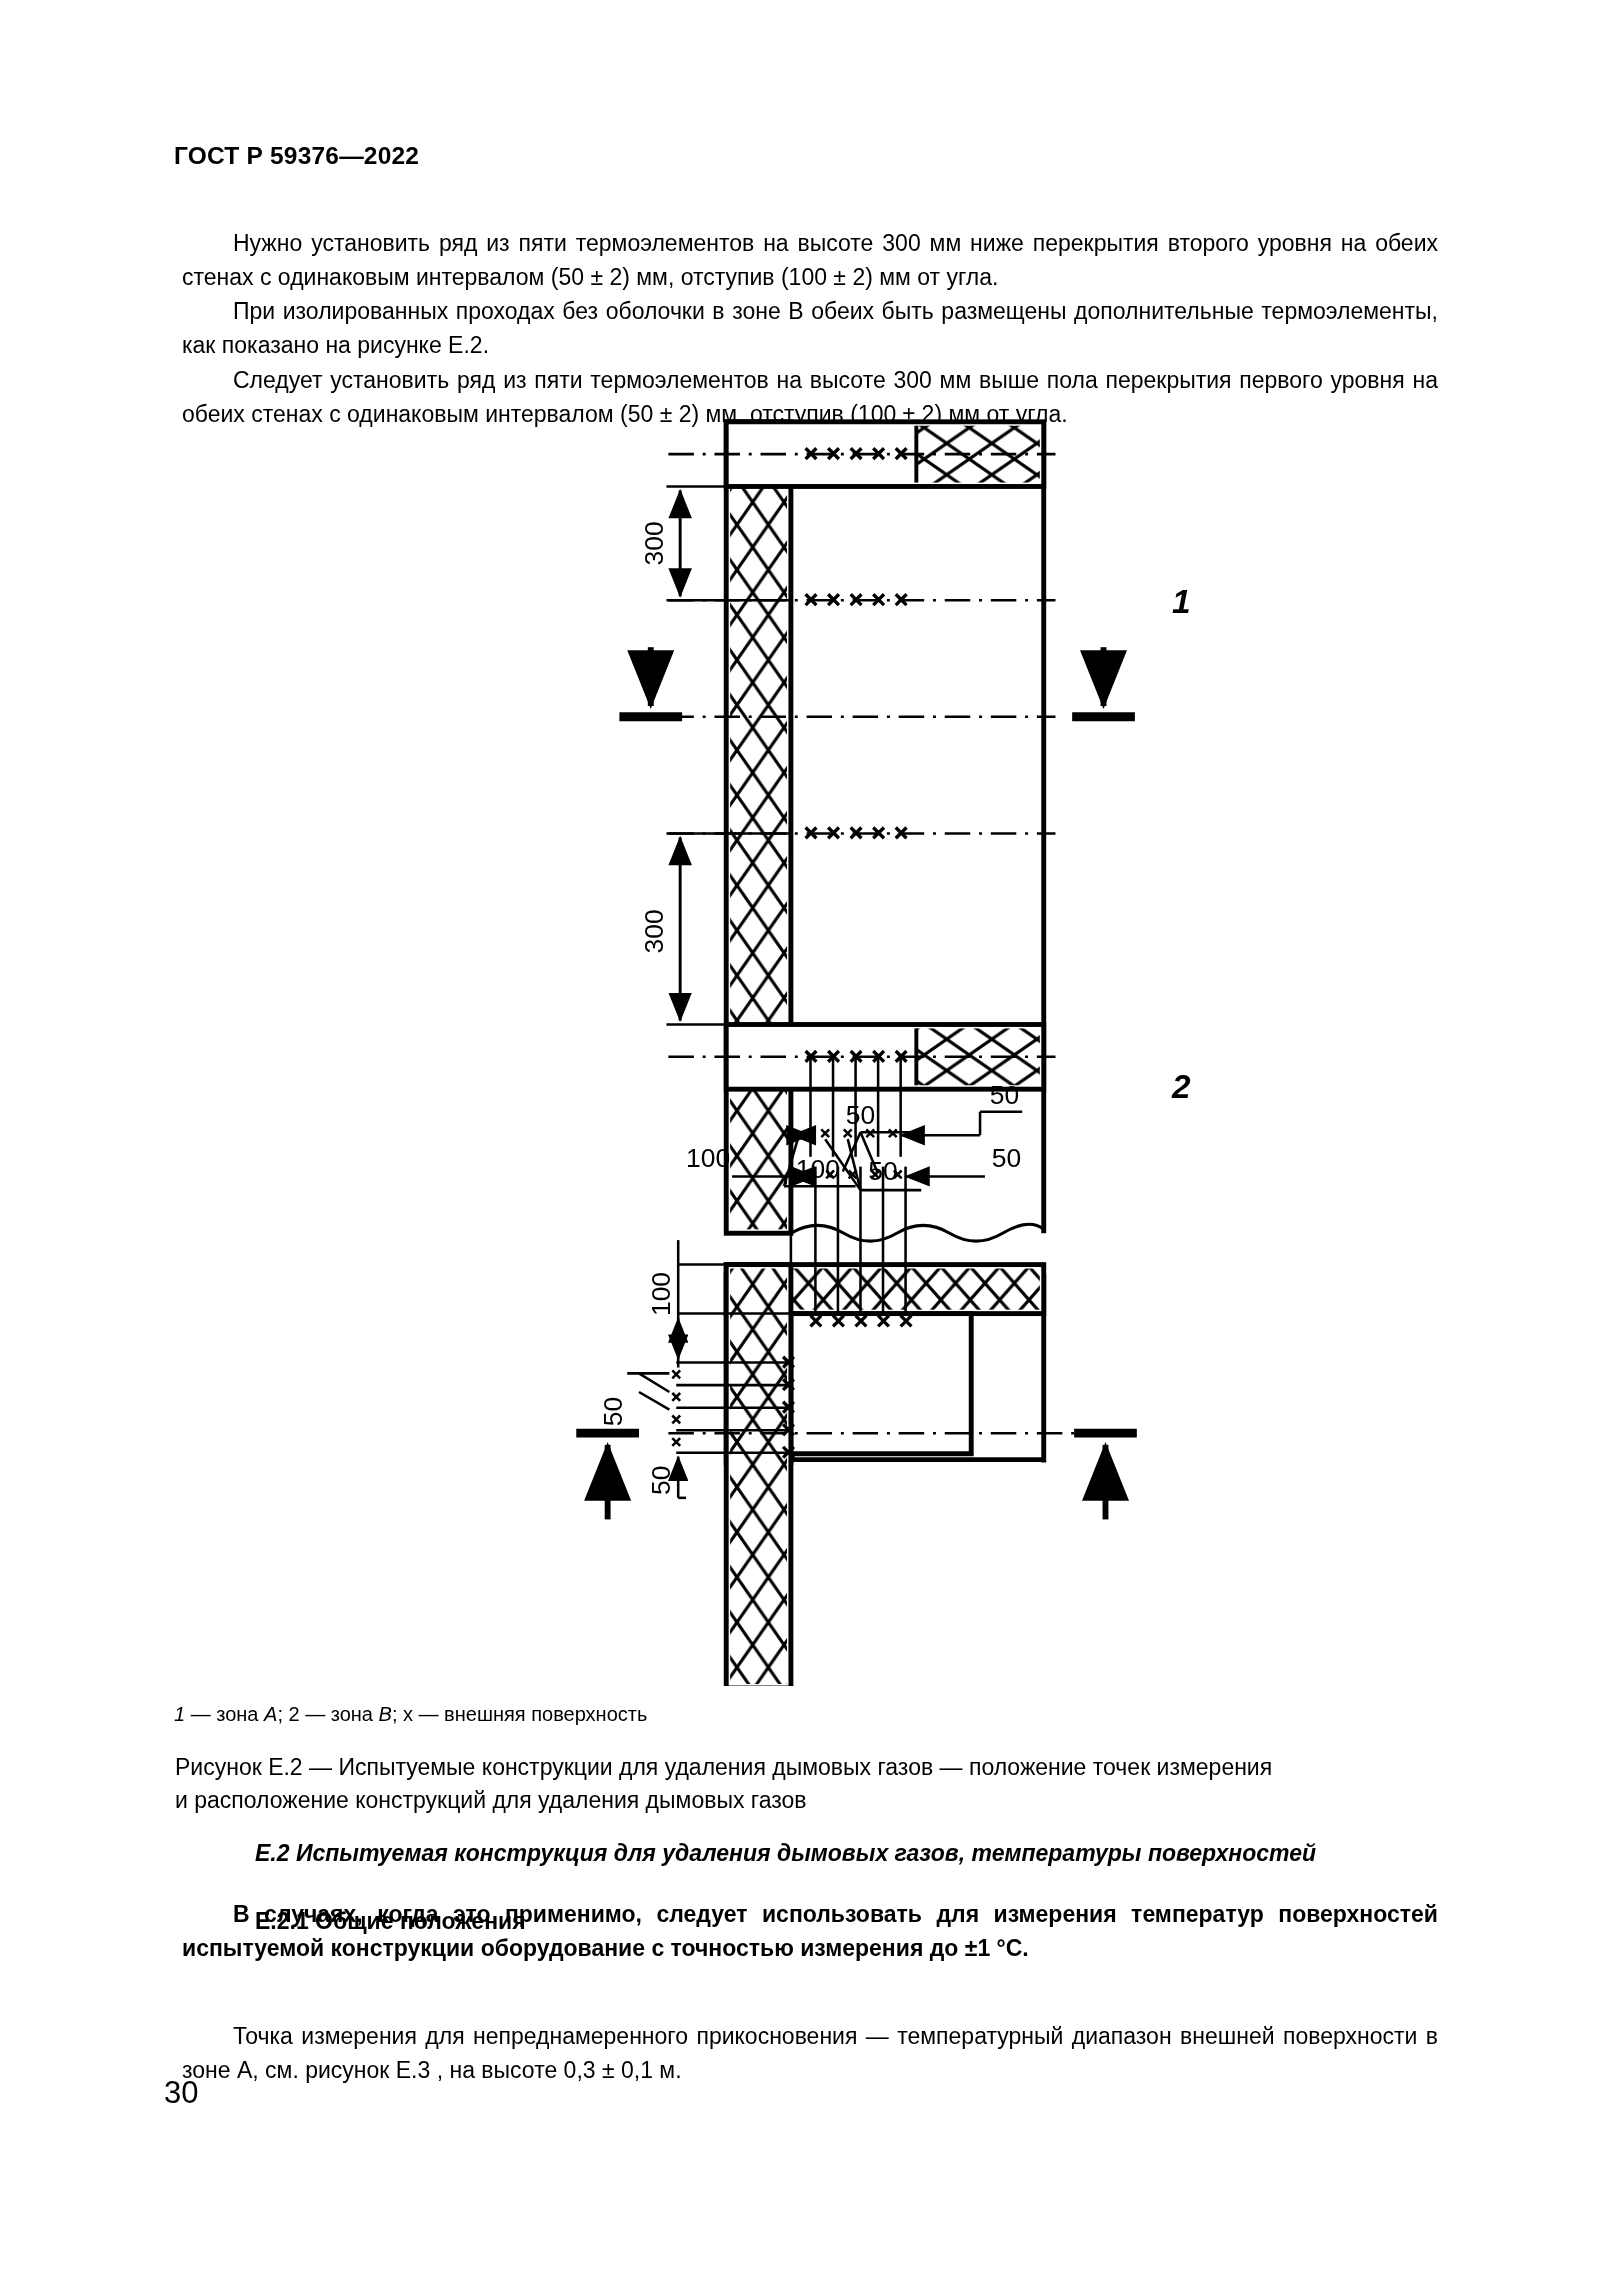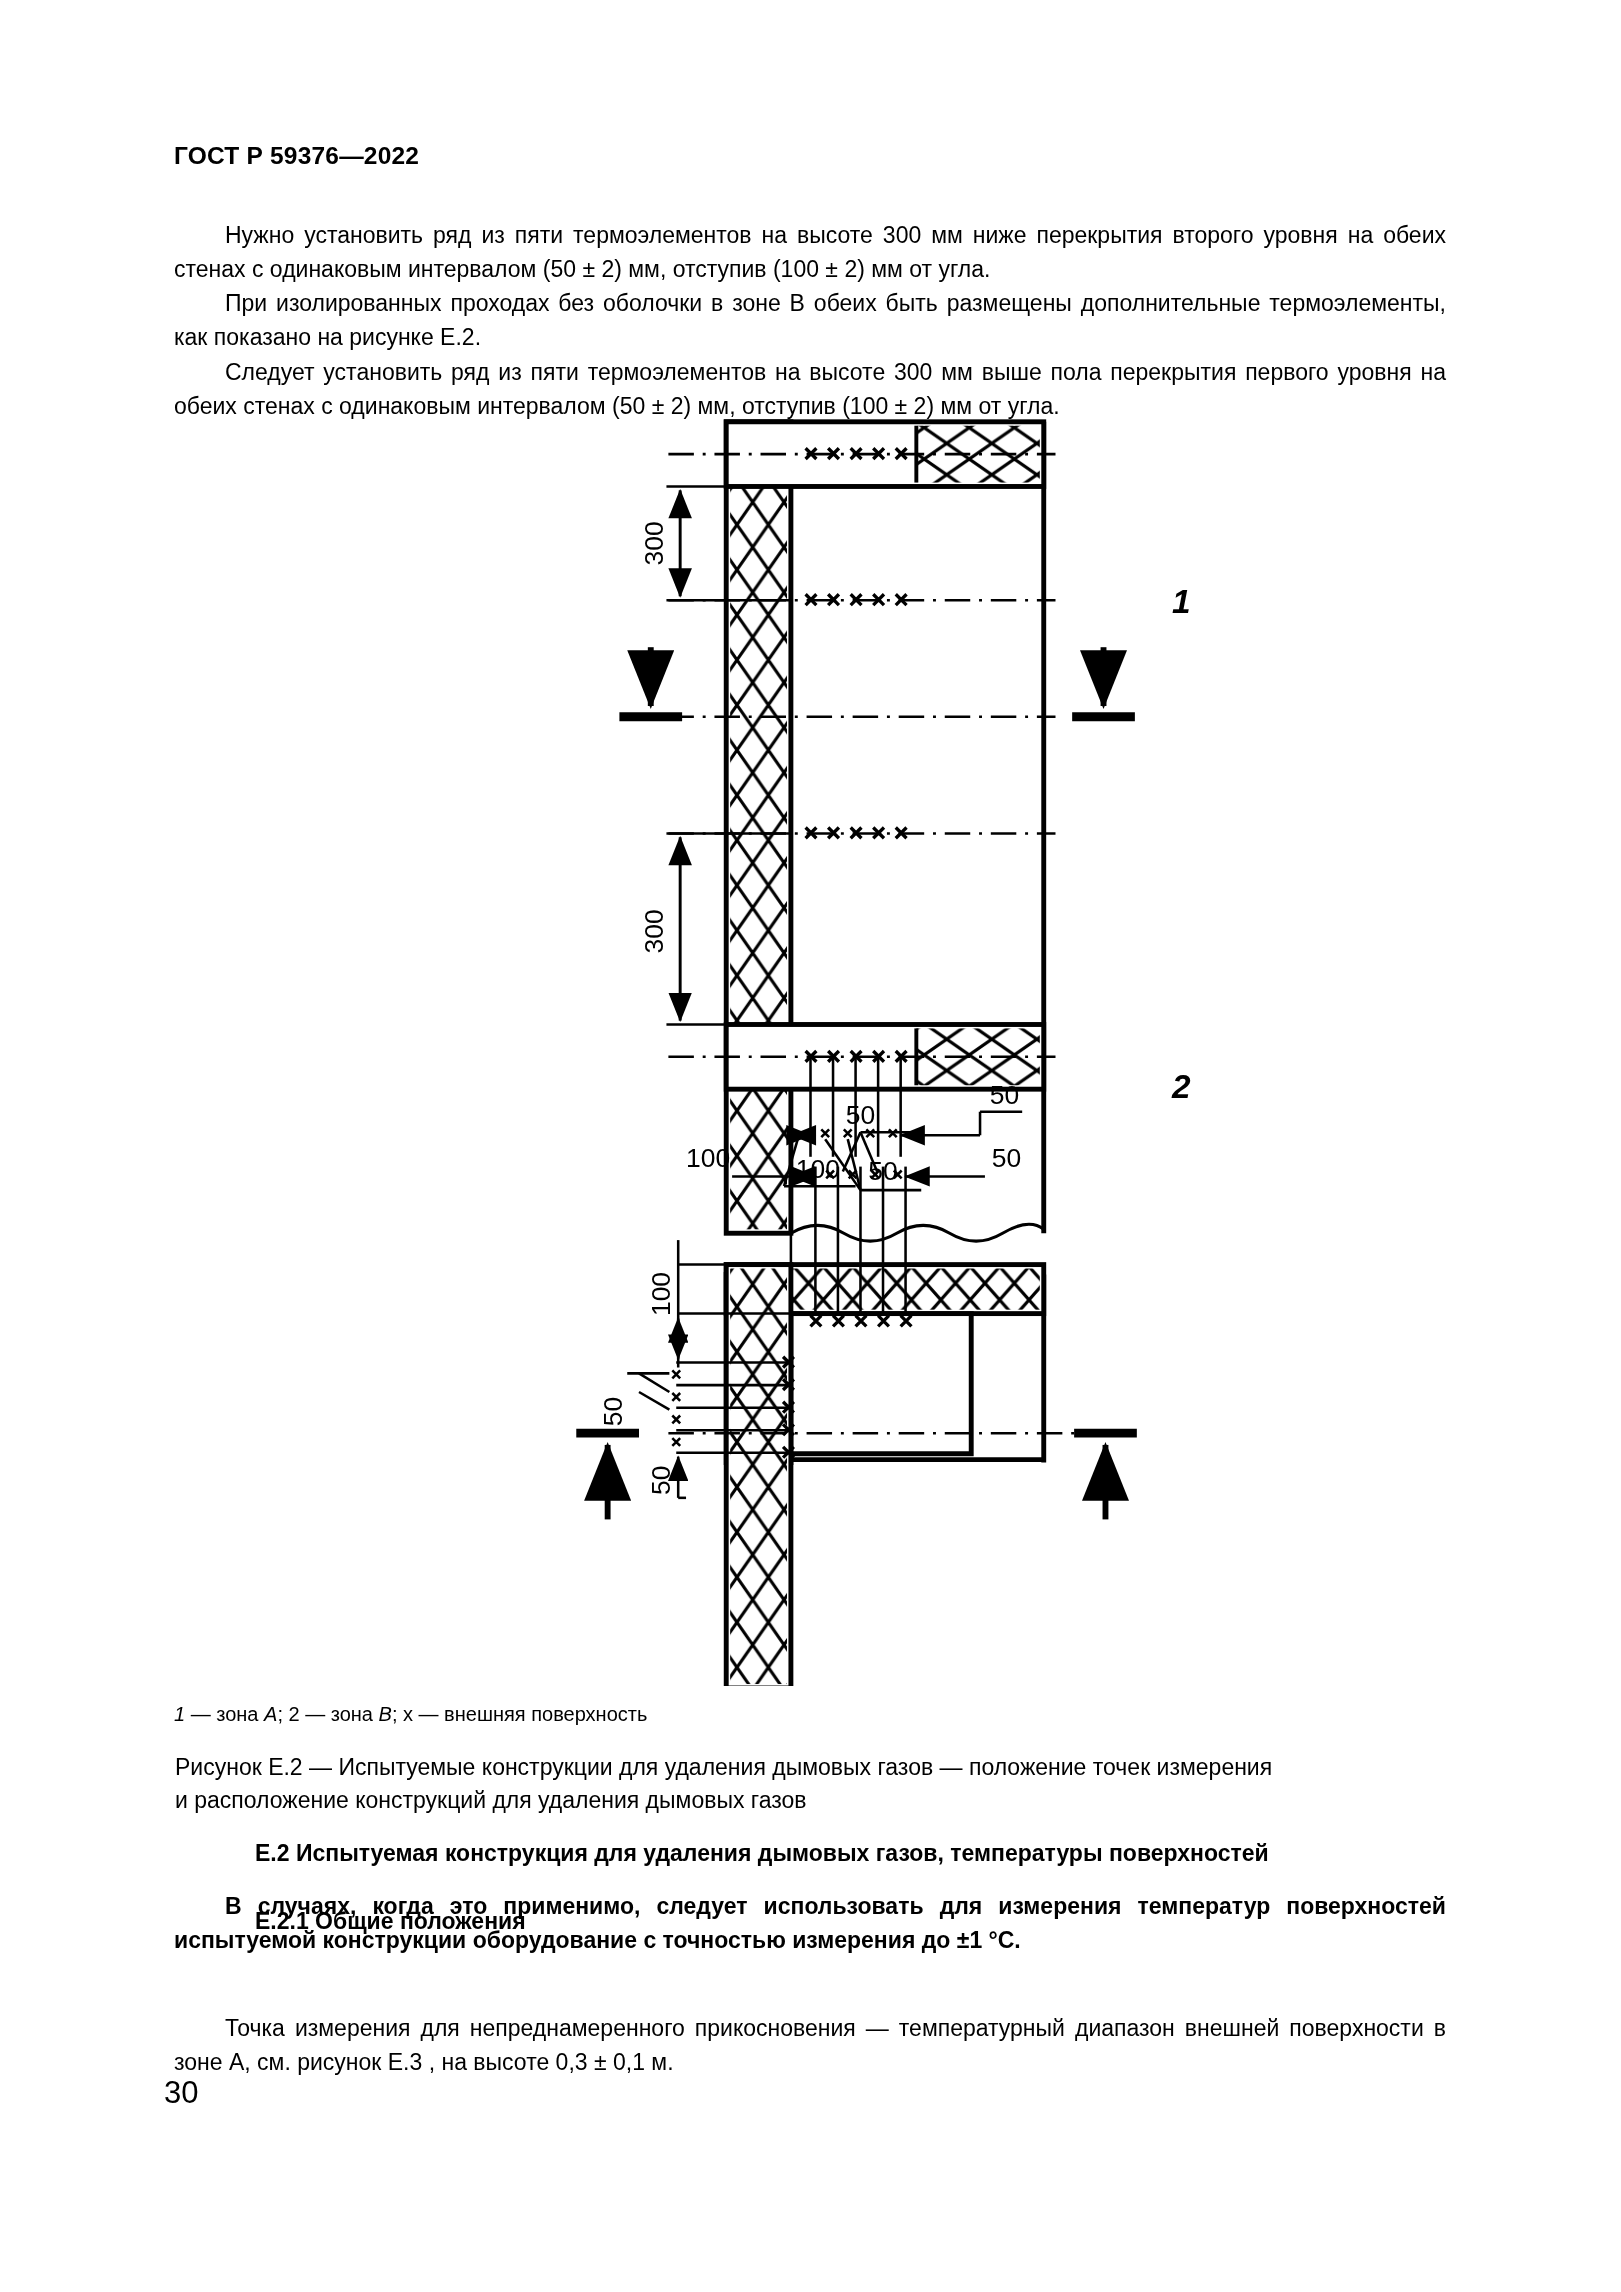--- a/index.html
+++ b/index.html
@@ -37,37 +37,38 @@
   
   .body-block {
     position: absolute;
     left: 174px;
     width: 1272px;
     font-size: 23px;
     line-height: 34px;
     text-align: justify;
   }
   .body-block p {
-    margin: 0;
+    margin: 8px;
     text-indent: 51px;
     text-align: justify;
     text-justify: inter-word;
   }
 
   .para-1 { top: 218px; }
   .para-2 { top: 286px; }
   .para-3 { top: 355px; }
 
   
   .heading-2 {
     position: absolute;
     left: 255px;
     font-size: 23px;
     font-weight: bold;
     white-space: nowrap;
+    font-style: italic;
   }
   .heading-3 {
     position: absolute;
     left: 255px;
     font-size: 23px;
     font-weight: bold;
     white-space: nowrap;
   }
 
   .sec-e2-title { top: 1840px; }

